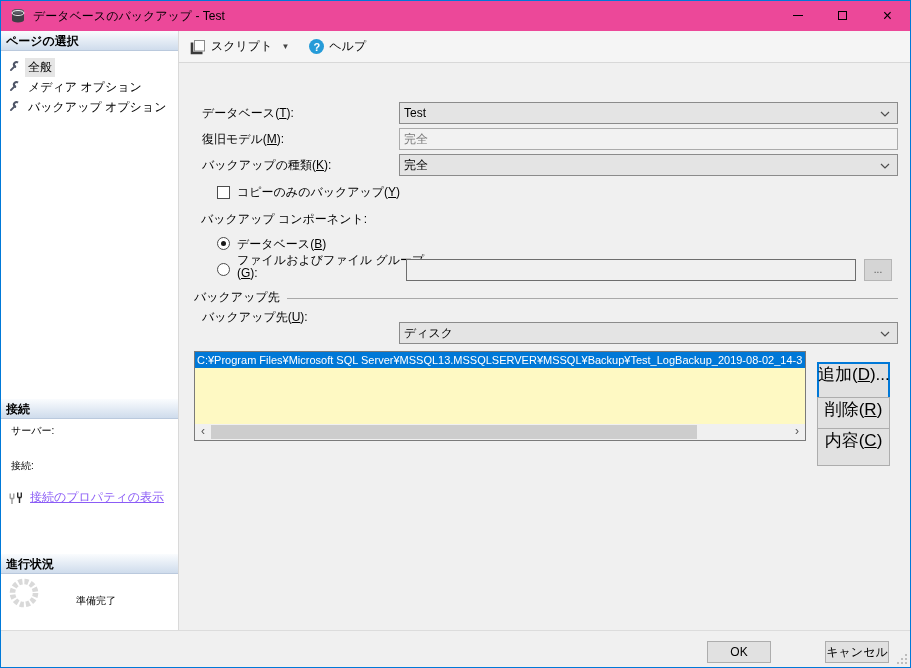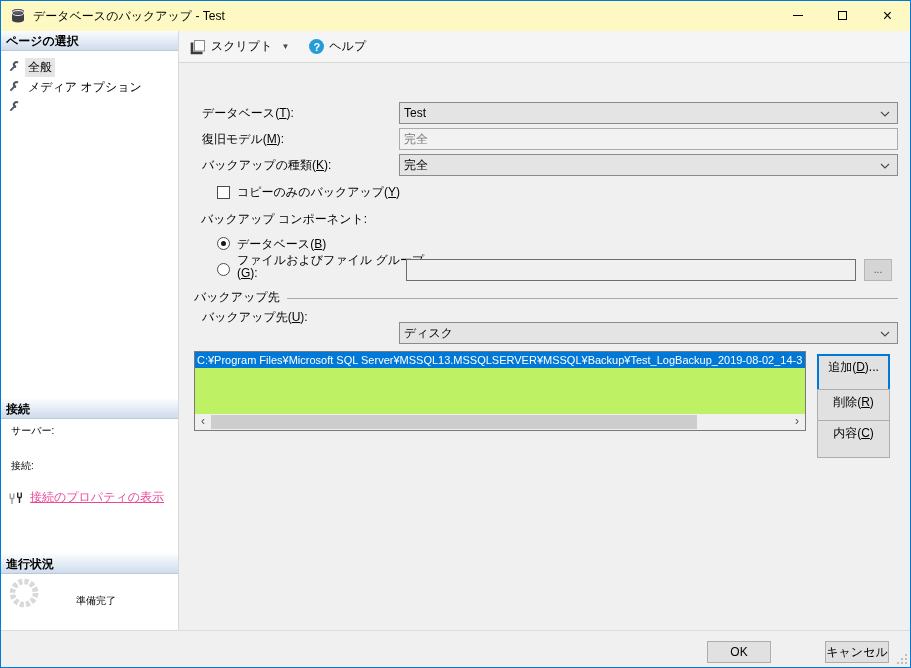--- a/index.html
+++ b/index.html
@@ -1,37 +1,37 @@
 <!DOCTYPE html>
 <html><head>
 <meta charset="utf-8">
 <style>
   * { margin:0; padding:0; box-sizing:border-box; }
   html,body { width:911px; height:668px; font-family:"Liberation Sans","DejaVu Sans",sans-serif; background:#fff; }
   .window { position:relative; width:911px; height:668px; border:1px solid #0079d8; background:#f0f0f0; overflow:hidden; font-size:12px; color:#000; }
 
   
-  .titlebar { position:absolute; left:0; top:0; width:909px; height:30px; background:#fef9c3; }
+  .titlebar { position:absolute; left:0; top:0; width:909px; height:30px; background:#ec4899; }
   .title-icon { position:absolute; left:9px; top:7px; width:16px; height:16px; }
   .title-text { position:absolute; left:32px; top:0; line-height:30px; font-size:12px; }
   .win-controls { position:absolute; right:0; top:0; height:29px; display:flex; }
   .win-btn { width:45px; height:29px; display:flex; align-items:center; justify-content:center; color:#000; font-size:14px; }
   .win-btn.max span { display:block; width:9px; height:9px; border:1px solid #000; }
   .win-btn.min span { display:block; width:10px; height:1px; background:#000; }
 
   
   .sidebar { position:absolute; left:0; top:30px; width:178px; height:599px; background:#fff; border-right:1px solid #d9d9d9; }
   .sec-header { position:absolute; left:0; width:177px; height:20px; line-height:20px; font-weight:bold; font-size:12px; padding-left:5px;
     background:linear-gradient(#fafcfe,#cfdcec); border-bottom:1px solid #bac9dd; }
   .page-item { position:absolute; left:6px; height:20px; display:flex; align-items:center; gap:4px; cursor:default; }
   .page-item .lbl { padding:1px 3px; }
   .page-item.selected .lbl { background:#e5e5e5; }
   .side-label { position:absolute; left:10px; font-size:10px; }
   .link-row { position:absolute; left:8px; display:flex; align-items:center; gap:5px; }
-  .link { color:#ec4899; text-decoration:underline; font-size:12px; cursor:pointer; }
+  .link { color:#8b5cf6; text-decoration:underline; font-size:12px; cursor:pointer; }
   .status-row { position:absolute; }
 
   
   .toolbar { position:absolute; left:178px; top:30px; width:731px; height:32px; background:#f5f5f5; border-bottom:1px solid #d8d8d8; display:flex; align-items:center; }
   .tb-btn { display:flex; align-items:center; gap:5px; padding:3px 5px; margin-left:6px; }
   .tb-caret { font-size:8px; color:#444; margin-left:4px; }
   .help-badge { width:15px; height:15px; border-radius:50%; background:#259bd8; color:#fff; font-size:11px; font-weight:bold; display:flex; align-items:center; justify-content:center; }
 
   
   .content { position:absolute; left:178px; top:62px; width:731px; height:567px; background:#f0f0f0; }
@@ -42,28 +42,28 @@
   .combo { position:absolute; left:220px; width:499px; height:22px; background:#e4e4e4; border:1px solid #8b8b8b; line-height:20px; padding-left:4px; white-space:nowrap; }
   .combo svg { position:absolute; right:7px; top:8px; }
   .textbox { position:absolute; left:220px; width:499px; height:22px; background:#f2f2f2; border:1px solid #ababab; line-height:20px; padding-left:4px; color:#7a7a7a; }
   .checkbox { position:absolute; width:13px; height:13px; background:#fff; border:1px solid #4c4c4c; }
   .radio { position:absolute; width:13px; height:13px; background:#fff; border:1px solid #4c4c4c; border-radius:50%; }
   .radio.on::after { content:""; position:absolute; left:3px; top:3px; width:5px; height:5px; border-radius:50%; background:#1a1a1a; }
   .ctl-label { position:absolute; white-space:nowrap; }
   .files-box { position:absolute; left:227px; top:196px; width:450px; height:22px; background:#f0f0f0; border:1px solid #6d6d6d; }
   .browse-btn { position:absolute; left:685px; top:196px; width:28px; height:22px; background:#d5d5d5; border:1px solid #b5b5b5; color:#555; font-size:10px; text-align:center; line-height:20px; }
 
-  .listbox { position:absolute; left:15px; top:288px; width:612px; height:80px; background:#bef264; border:1px solid #7a7a7a; }
+  .listbox { position:absolute; left:15px; top:288px; width:612px; height:90px; background:#fef9c3; border:1px solid #7a7a7a; }
   .list-item { position:absolute; left:0; top:0; width:100%; height:16px; background:#0078d7; color:#fff; font-size:11px; line-height:16px; padding-left:2px; white-space:nowrap; overflow:hidden; }
   .hscroll { position:absolute; left:0; bottom:0; width:100%; height:16px; background:#f0f0f0; display:flex; align-items:center; }
   .scroll-arrow { width:16px; height:16px; text-align:center; line-height:14px; color:#555; font-size:12px; }
   .scroll-track { flex:1; position:relative; height:16px; }
   .scroll-thumb { position:absolute; left:0; top:1px; height:14px; width:84%; background:#cdcdcd; }
 
-  .side-btn { position:absolute; left:638px; width:73px; height:38px; background:#e1e1e1; border:1px solid #adadad; font-size:12px; text-align:center; line-height:24px; white-space:nowrap; }
+  .side-btn { position:absolute; left:638px; width:73px; height:38px; background:#e1e1e1; border:1px solid #adadad; font-size:17px; text-align:center; line-height:24px; white-space:nowrap;margin-top:8px; }
   .side-btn.default { border:1px solid #0078d7; box-shadow:inset 0 0 0 1px #0078d7; }
 
   
   .footer { position:absolute; left:0; top:629px; width:909px; height:37px; background:#f0f0f0; border-top:1px solid #dcdcdc; }
   .dlg-btn { position:absolute; top:10px; width:64px; height:22px; background:#e1e1e1; border:1px solid #adadad; font-size:12px; text-align:center; line-height:20px; }
   .grip { position:absolute; right:3px; bottom:3px; width:10px; height:10px; }
   .grip i { position:absolute; width:2px; height:2px; background:#bdbdbd; }
 </style>
 </head>
 <body>
@@ -111,20 +111,21 @@
       </svg>
       <span class="lbl">メディア オプション</span>
     </div>
     <div class="page-item" style="top:66px;">
       <svg width="14" height="14" viewBox="0 0 16 16">
         <g transform="rotate(45 8 8)">
           <circle cx="8" cy="4" r="2.8" fill="none" stroke="#4f5668" stroke-width="2.4" stroke-dasharray="10 4.6" stroke-dashoffset="-2.5"></circle>
           <rect x="6.9" y="5.6" width="2.2" height="8.4" rx="1" fill="#4f5668"></rect>
         </g>
       </svg>
+      <span class="lbl">バックアップ オプション</span>
     </div>
 
     <div class="sec-header" style="top:368px;">接続</div>
     <div class="side-label" style="top:393px;">サーバー:</div>
     <div class="side-label" style="top:428px;">接続:</div>
     <div class="link-row" style="top:458px;">
       <svg width="16" height="16" viewBox="0 0 16 16">
         <path d="M3 14 V8.5 M1.2 3.5 V8.5 M4.8 3.5 V8.5 M1.2 8.5 H4.8" stroke="#9a9a9a" stroke-width="1.4" fill="none"></path>
         <path d="M10.5 13 V7.5 M8.7 2.5 V7.5 M12.3 2.5 V7.5 M8.7 7.5 H12.3" stroke="#2b2b2b" stroke-width="1.4" fill="none"></path>
       </svg>

